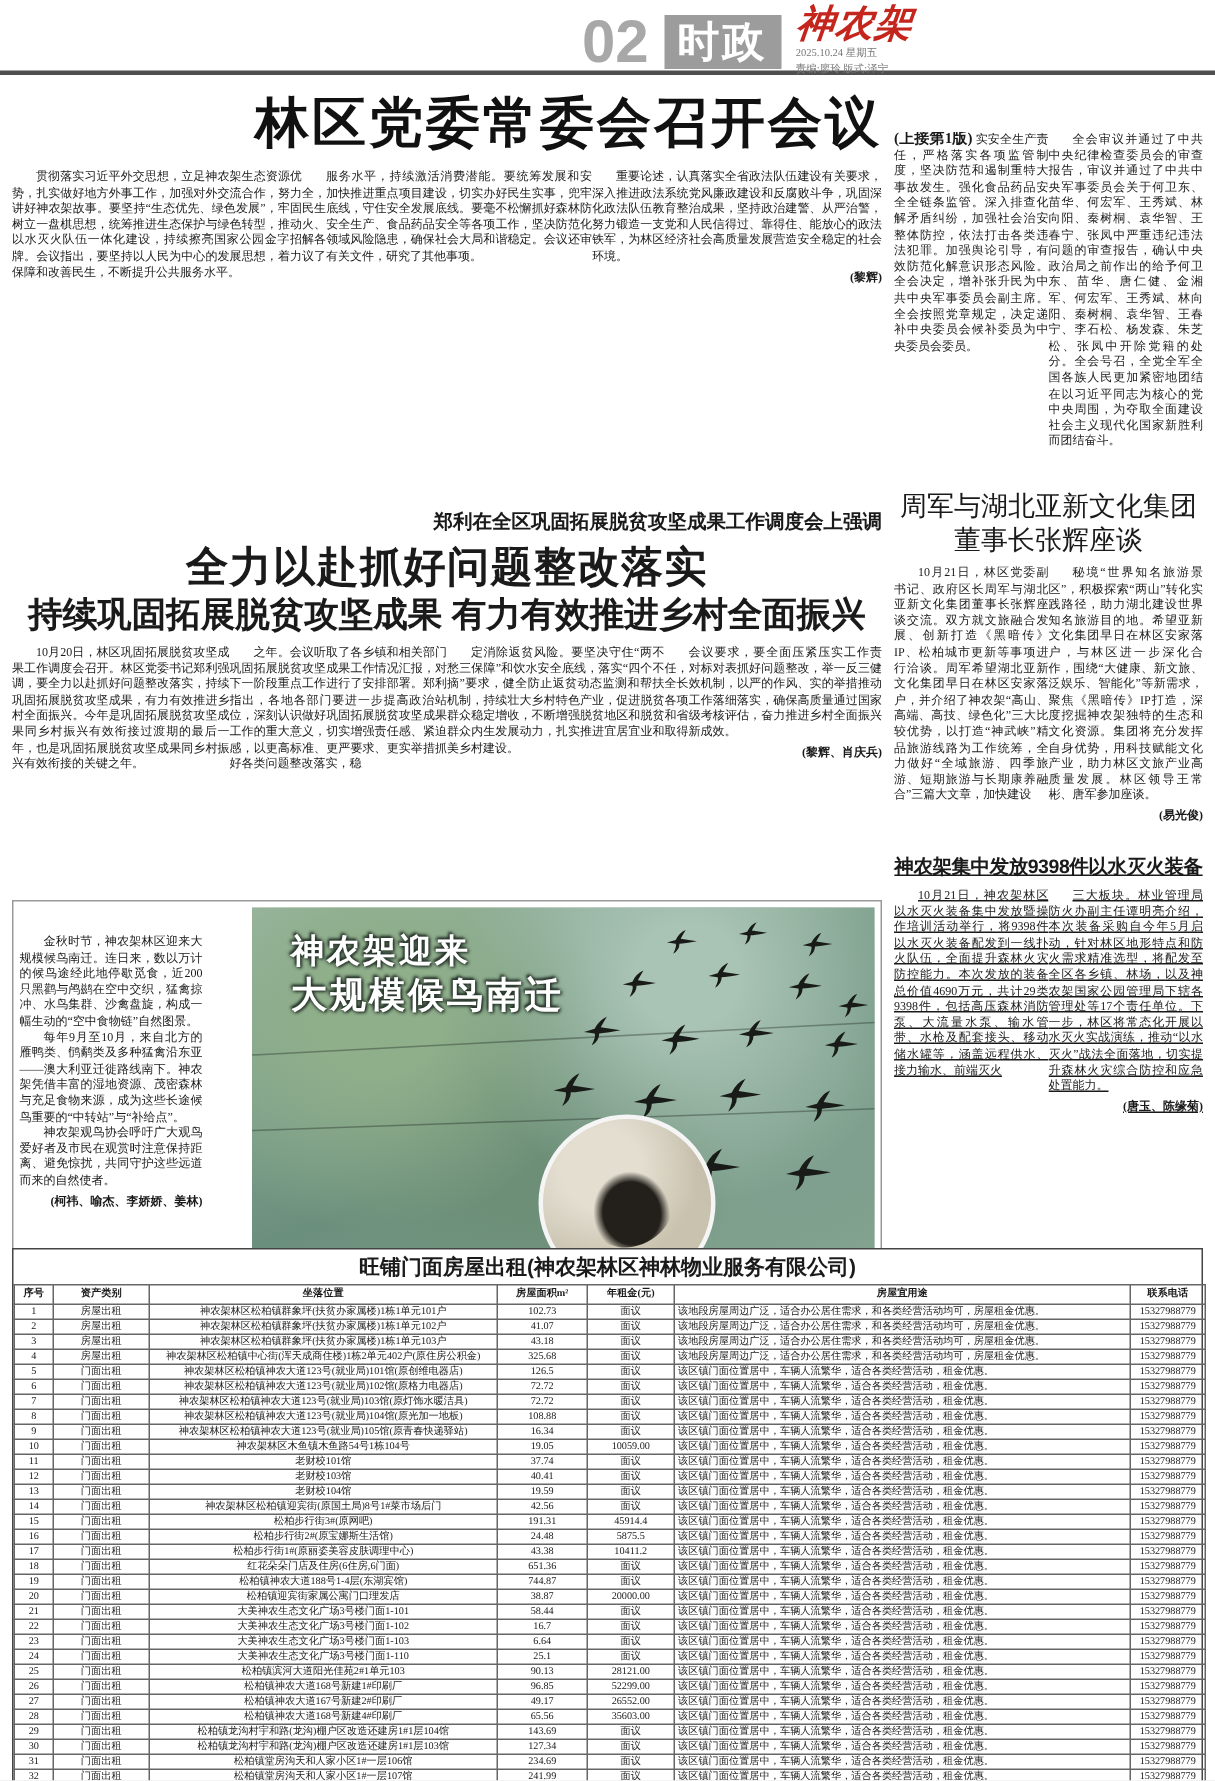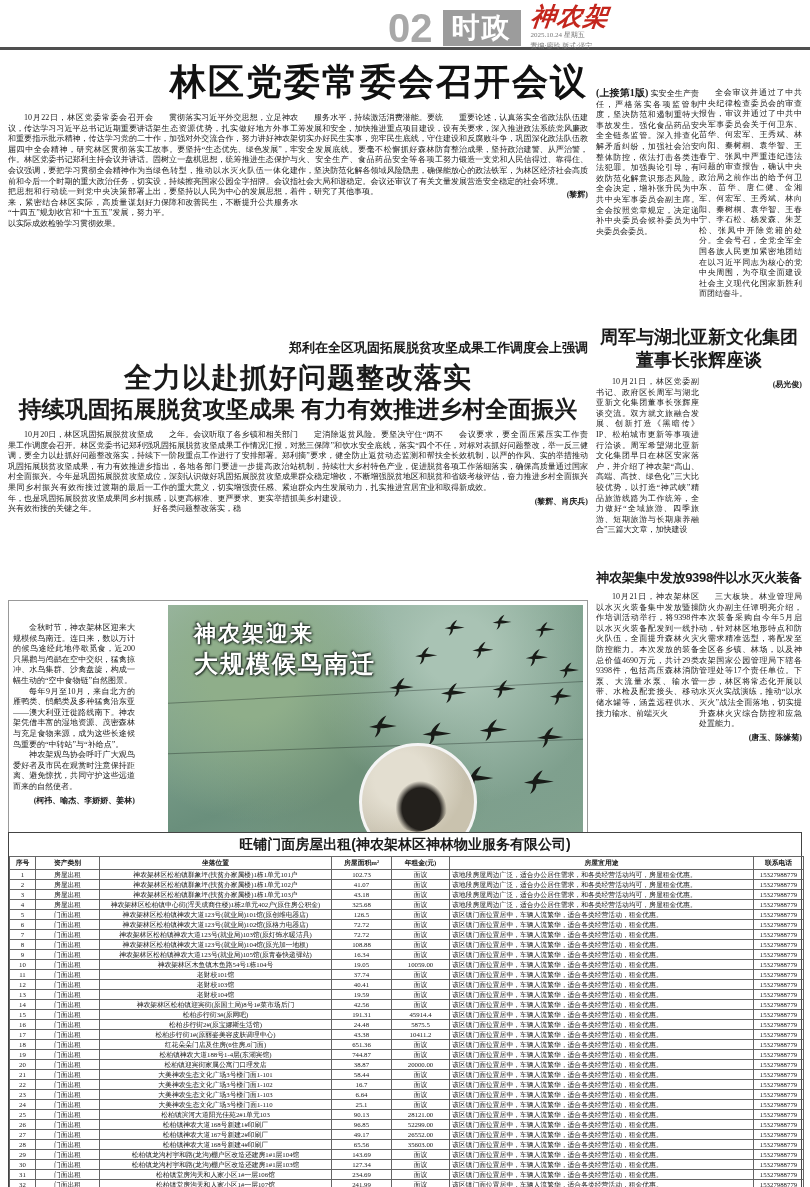--- a/index.html
+++ b/index.html
@@ -13,36 +13,36 @@
                padding:1px 9px;letter-spacing:2px;font-family:"Liberation Sans",sans-serif;}
   .mast{display:flex;flex-direction:column;}
   .masthead{color:#c4261d;font-size:25px;line-height:24px;font-weight:bold;font-style:italic;
             transform:skewX(-6deg);letter-spacing:1px;}
   .meta{font-size:7px;line-height:9px;color:#777;margin-top:2px;}
   
   .h1{font-size:36px;font-weight:bold;text-align:right;letter-spacing:2px;margin:8px 0 6px 0;color:#111;}
   .kicker{font-size:13px;font-weight:bold;text-align:right;margin:2px 0 4px 0;}
   .h2a{font-size:28px;font-weight:bold;text-align:center;letter-spacing:1px;line-height:33px;font-family:"Liberation Sans",sans-serif;}
   .h2b{font-size:23px;font-weight:bold;text-align:center;letter-spacing:0;line-height:30px;font-family:"Liberation Sans",sans-serif;}
-  .h3{font-size:18px;font-weight:bold;text-align:center;line-height:23px;font-family:"Liberation Sans",sans-serif;}
+  .h3{font-size:18px;font-weight:normal;text-align:center;line-height:23px;font-family:"Liberation Sans",sans-serif;}
   .h4{font-size:13px;font-weight:bold;text-align:center;line-height:18px;letter-spacing:-0.3px;font-family:"Liberation Sans",sans-serif;}
   .cols{display:flex;}
   .coltxt{flex:1;font-size:8px;line-height:10.6px;text-align:justify;text-indent:2em;overflow:hidden;}
   .byline{display:block;text-align:right;font-weight:bold;text-indent:0;margin-top:3px;}
   .cont-label{font-size:10px;font-weight:bold;margin-bottom:3px;text-indent:0;}
   
   .left-col{position:absolute;top:50px;left:8px;width:580px;}
   .right-col{position:absolute;top:88px;left:596px;width:206px;}
   .a1-body{height:214px;margin-top:4px;}
   .a2{margin-top:12px;}
   .a2-body{height:158px;margin-top:6px;}
   .cont-body{height:228px;}
   .a3{margin-top:10px;}
   .a3-body{height:178px;margin-top:5px;}
-  .a4{margin-top:14px;}
+  .a4{margin-top:14px;text-decoration:underline;}
   .a4-body{height:208px;margin-top:5px;}
   
   .photo-box{margin-top:12px;border:1px solid #999;height:238px;display:flex;padding:4px;box-sizing:border-box;gap:20px;}
   .photo-caption{width:122px;font-size:8px;line-height:10.6px;text-align:justify;padding-top:18px;}
   .photo-caption p{margin:0;text-indent:2em;}
   .photo{position:relative;flex:1;overflow:hidden;background:
      radial-gradient(circle at 20% 30%, #8fae8a 0 12%, transparent 40%),
      radial-gradient(circle at 70% 20%, #a9c3b4 0 10%, transparent 45%),
      radial-gradient(circle at 45% 70%, #6d8f78 0 15%, transparent 50%),
      radial-gradient(circle at 85% 60%, #7fa08e 0 12%, transparent 45%),
@@ -86,21 +86,20 @@
         <div class="meta">责编:廖玲 版式:泽宁</div>
       </div>
     </div>
   </div>
 
   <div class="left-col">
 
     <div>
       <div class="h1">林区党委常委会召开会议</div>
       <div class="cols a1-body">
-        <div class="coltxt">10月22日，林区党委常委会召开会议，传达学习习近平总书记近期重要讲话和重要指示批示精神，传达学习党的二十届四中全会精神，研究林区贯彻落实工作。林区党委书记郑利主持会议并讲话。会议强调，要把学习贯彻全会精神作为当前和今后一个时期的重大政治任务，切实把思想和行动统一到党中央决策部署上来，紧密结合林区实际，高质量谋划好“十四五”规划收官和“十五五”发展，努力以实际成效检验学习贯彻效果。</div>
         <div class="coltxt">贯彻落实习近平外交思想，立足神农架生态资源优势，扎实做好地方外事工作，加强对外交流合作，努力讲好神农架故事。要坚持“生态优先、绿色发展”，牢固树立一盘棋思想，统筹推进生态保护与绿色转型，推动以水灭火队伍一体化建设，持续擦亮国家公园金字招牌。会议指出，要坚持以人民为中心的发展思想，着力保障和改善民生，不断提升公共服务水平。</div>
         <div class="coltxt">服务水平，持续激活消费潜能。要统筹发展和安全，加快推进重点项目建设，切实办好民生实事，兜牢民生底线，守住安全发展底线。要毫不松懈抓好森林防火、安全生产、食品药品安全等各项工作，坚决防范化解各领域风险隐患，确保社会大局和谐稳定。会议还审议了有关文件，研究了其他事项。</div>
         <div class="coltxt">
           <span>重要论述，认真落实全省政法队伍建设有关要求，深入推进政法系统党风廉政建设和反腐败斗争，巩固深化政法队伍教育整治成果，坚持政治建警、从严治警，努力锻造一支党和人民信得过、靠得住、能放心的政法铁军，为林区经济社会高质量发展营造安全稳定的社会环境。</span>
           <span class="byline">(黎辉)</span>
         </div>
       </div>
     </div>
 
     <div class="a2">
@@ -175,20 +174,21 @@
         <div class="coltxt">全会审议并通过了中共中央纪律检查委员会的审查报告，审议并通过了中共中央军事委员会关于何卫东、苗华、何宏军、王秀斌、林向阳、秦树桐、袁华智、王春宁、张凤中严重违纪违法问题的审查报告，确认中央政治局之前作出的给予何卫东、苗华、唐仁健、金湘军、何宏军、王秀斌、林向阳、秦树桐、袁华智、王春宁、李石松、杨发森、朱芝松、张凤中开除党籍的处分。全会号召，全党全军全国各族人民更加紧密地团结在以习近平同志为核心的党中央周围，为夺取全面建设社会主义现代化国家新胜利而团结奋斗。</div>
       </div>
     </div>
 
     <div class="a3">
       <div class="h3">周军与湖北亚新文化集团</div>
       <div class="h3">董事长张辉座谈</div>
       <div class="cols a3-body">
         <div class="coltxt">10月21日，林区党委副书记、政府区长周军与湖北亚新文化集团董事长张辉座谈交流。双方就文旅融合发展、创新打造《黑暗传》IP、松柏城市更新等事项进行洽谈。周军希望湖北亚新文化集团早日在林区安家落户，并介绍了神农架“高山、高端、高技、绿色化”三大比较优势，以打造“神武峡”精品旅游线路为工作统筹，全力做好“全域旅游、四季旅游、短期旅游与长期康养融合”三篇大文章，加快建设</div>
         <div class="coltxt">
+          <span>秘境“世界知名旅游景区”，积极探索“两山”转化实践路径，助力湖北建设世界知名旅游目的地。希望亚新文化集团早日在林区安家落户，与林区进一步深化合作，围绕“大健康、新文旅、泛娱乐、智能化”等新需求，聚焦《黑暗传》IP打造，深度挖掘神农架独特的生态和文化资源。集团将充分发挥自身优势，用科技赋能文化产业，助力林区文旅产业高质量发展。林区领导王常彬、唐军参加座谈。</span>
           <span class="byline">(易光俊)</span>
         </div>
       </div>
     </div>
 
     <div class="a4">
       <div class="h4">神农架集中发放9398件以水灭火装备</div>
       <div class="cols a4-body">
         <div class="coltxt">10月21日，神农架林区以水灭火装备集中发放暨操作培训活动举行，将9398件以水灭火装备配发到一线扑火队伍，全面提升森林火灾防控能力。本次发放的装备总价值4690万元，共计29类9398件，包括高压森林消防泵、大流量水泵、输水管带、水枪及配套接头、移动储水罐等，涵盖远程供水、接力输水、前端灭火</div>
         <div class="coltxt">

